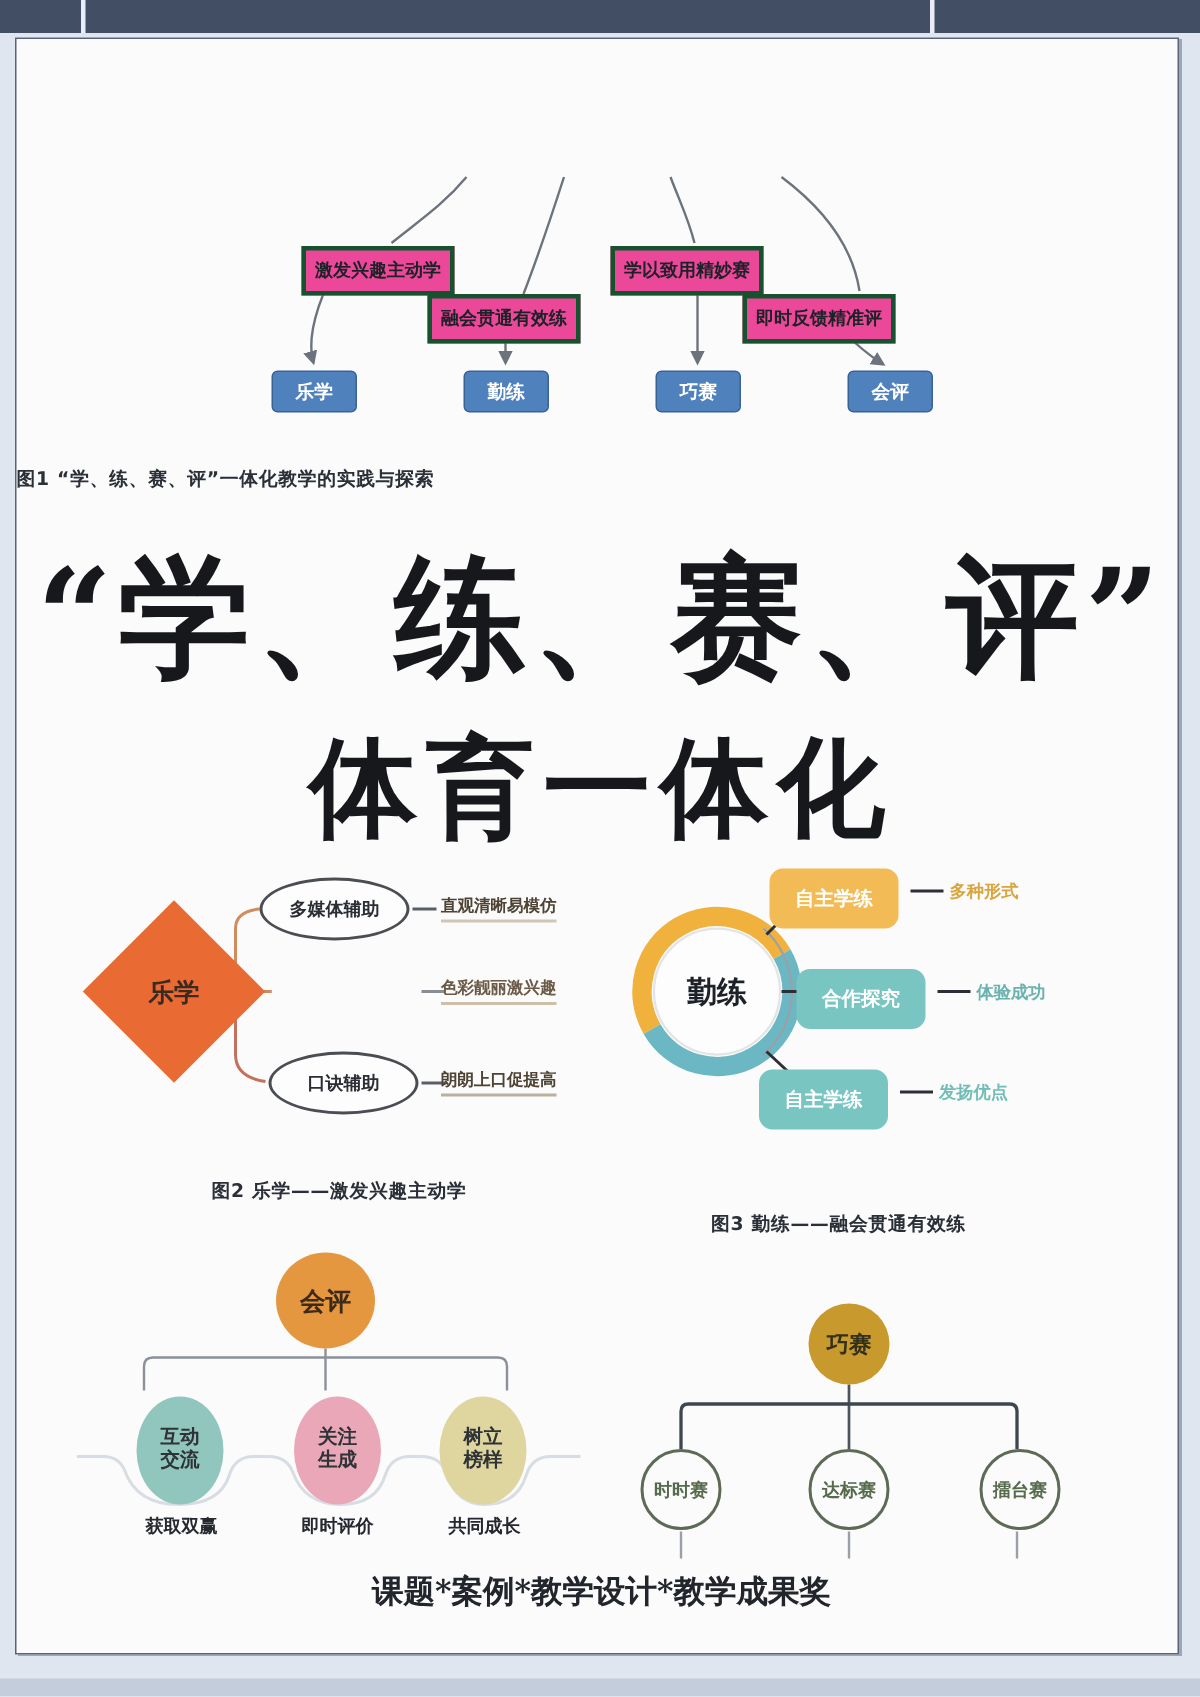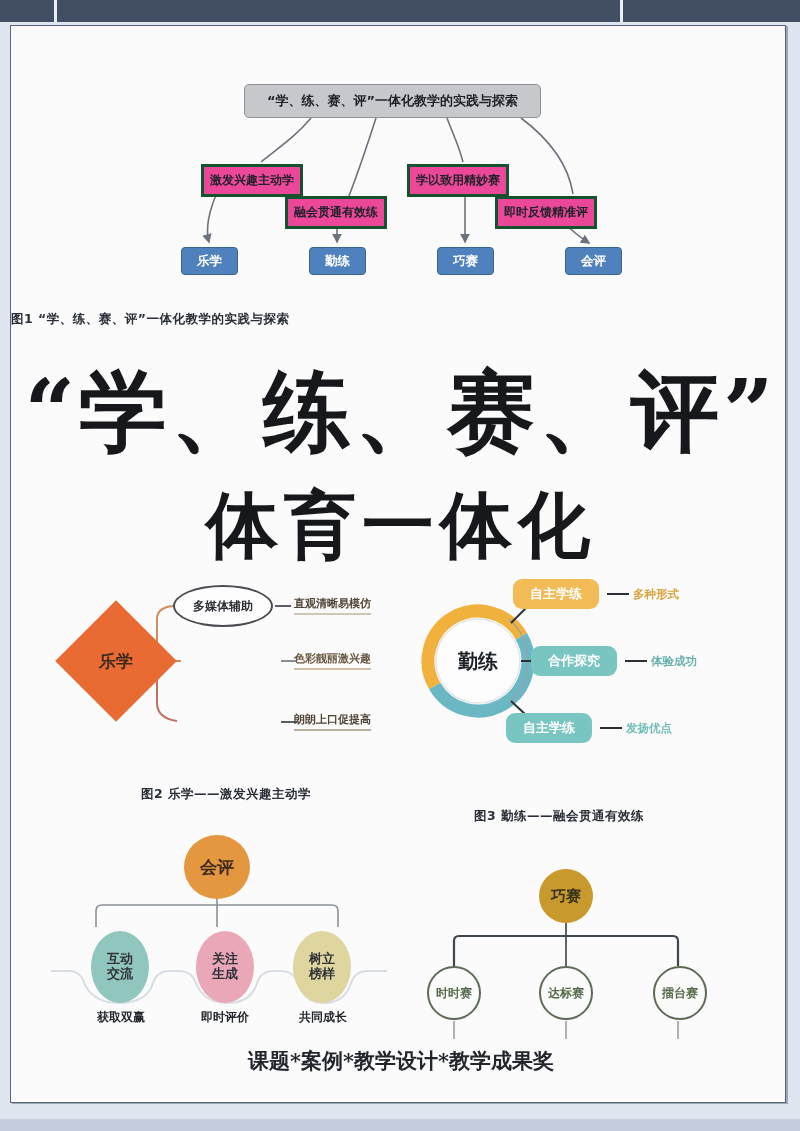--- a/index.html
+++ b/index.html
@@ -115,21 +115,21 @@
 
   
   #fig3 { position: absolute; left: 400px; top: 560px; width: 350px; height: 205px; }
   #fig3 svg { position: absolute; left: 0; top: 0; }
   .f3-core-label {
     position: absolute; left: 22px; top: 62px; width: 110px; height: 76px;
     display: flex; align-items: center; justify-content: center;
     font-size: 20px; font-weight: bold; color: #1d2128;
   }
   .f3-pill {
-    position: absolute; width: 86px; height: 30px; border-radius: 9px;
+    position: absolute; width: 86px; height: 40px; border-radius: 9px;
     display: flex; align-items: center; justify-content: center;
     font-size: 13px; font-weight: bold; color: #ffffff;
   }
   .f3-pill.p1 { left: 112px; top: 18px; background: #f2bb55; }
   .f3-pill.p2 { left: 130px; top: 85px; background: #79c5c2; }
   .f3-pill.p3 { left: 105px; top: 152px; background: #79c5c2; }
   .f3-note {
     position: absolute; font-size: 11.5px; font-weight: bold; white-space: nowrap;
   }
   .f3-note.t1 { left: 232px; top: 26px; color: #d9a53f; }
@@ -219,21 +219,20 @@
         <path d="M215,44 C206,72 198,96 188,122" stroke="#6d737c" stroke-width="1.6" fill="none"></path>
         <path d="M286,44 C292,60 298,72 302,88" stroke="#6d737c" stroke-width="1.6" fill="none"></path>
         <path d="M360,44 C392,68 408,94 412,120" stroke="#6d737c" stroke-width="1.6" fill="none"></path>
 
         <path d="M58,114 C48,136 44,154 48,168" stroke="#6d737c" stroke-width="1.6" fill="none" marker-end="url(#ah)"></path>
         <path d="M176,146 L176,168" stroke="#6d737c" stroke-width="1.6" fill="none" marker-end="url(#ah)"></path>
         <path d="M304,114 L304,168" stroke="#6d737c" stroke-width="1.6" fill="none" marker-end="url(#ah)"></path>
         <path d="M400,146 C412,158 420,164 428,169" stroke="#6d737c" stroke-width="1.6" fill="none" marker-end="url(#ah)"></path>
       </svg>
 
-      <div class="f1-title-box cn">“学、练、赛、评”一体化教学的实践与探索</div>
 
       <div class="f1-lbl l1 cn">激发兴趣主动学</div>
       <div class="f1-lbl l2 cn">融会贯通有效练</div>
       <div class="f1-lbl l3 cn">学以致用精妙赛</div>
       <div class="f1-lbl l4 cn">即时反馈精准评</div>
 
       <div class="f1-node n1 cn">乐学</div>
       <div class="f1-node n2 cn">勤练</div>
       <div class="f1-node n3 cn">巧赛</div>
       <div class="f1-node n4 cn">会评</div>
@@ -251,20 +250,21 @@
         <path d="M106,100 L106,142 C106,152 112,158 126,160" stroke="#c4705f" stroke-width="2" fill="none"></path>
         <path d="M106,100 L128,100" stroke="#c98b63" stroke-width="2" fill="none"></path>
         <line x1="224" y1="45" x2="240" y2="45" stroke="#5a5f66" stroke-width="2"></line>
         <line x1="230" y1="100" x2="246" y2="100" stroke="#8a8d93" stroke-width="2"></line>
         <line x1="230" y1="161" x2="246" y2="161" stroke="#5a5f66" stroke-width="2"></line>
       </svg>
       <div class="f2-diamond"></div>
       <div class="f2-diamond-label cn">乐学</div>
 
       <div class="f2-oval o1 cn">多媒体辅助</div>
+      <div class="f2-oval o3 cn">口诀辅助</div>
 
       <div class="f2-note t1 cn">直观清晰易模仿</div>
       <div class="f2-note t2 cn">色彩靓丽激兴趣</div>
       <div class="f2-note t3 cn">朗朗上口促提高</div>
     </div>
 
     <div id="fig3" style="left:390px; top:535px;">
       <svg width="350" height="205">
 
         <circle cx="77" cy="100" r="50" fill="none" stroke="#f0b23c" stroke-width="13" stroke-dasharray="157 157" transform="rotate(150 77 100)"></circle>

